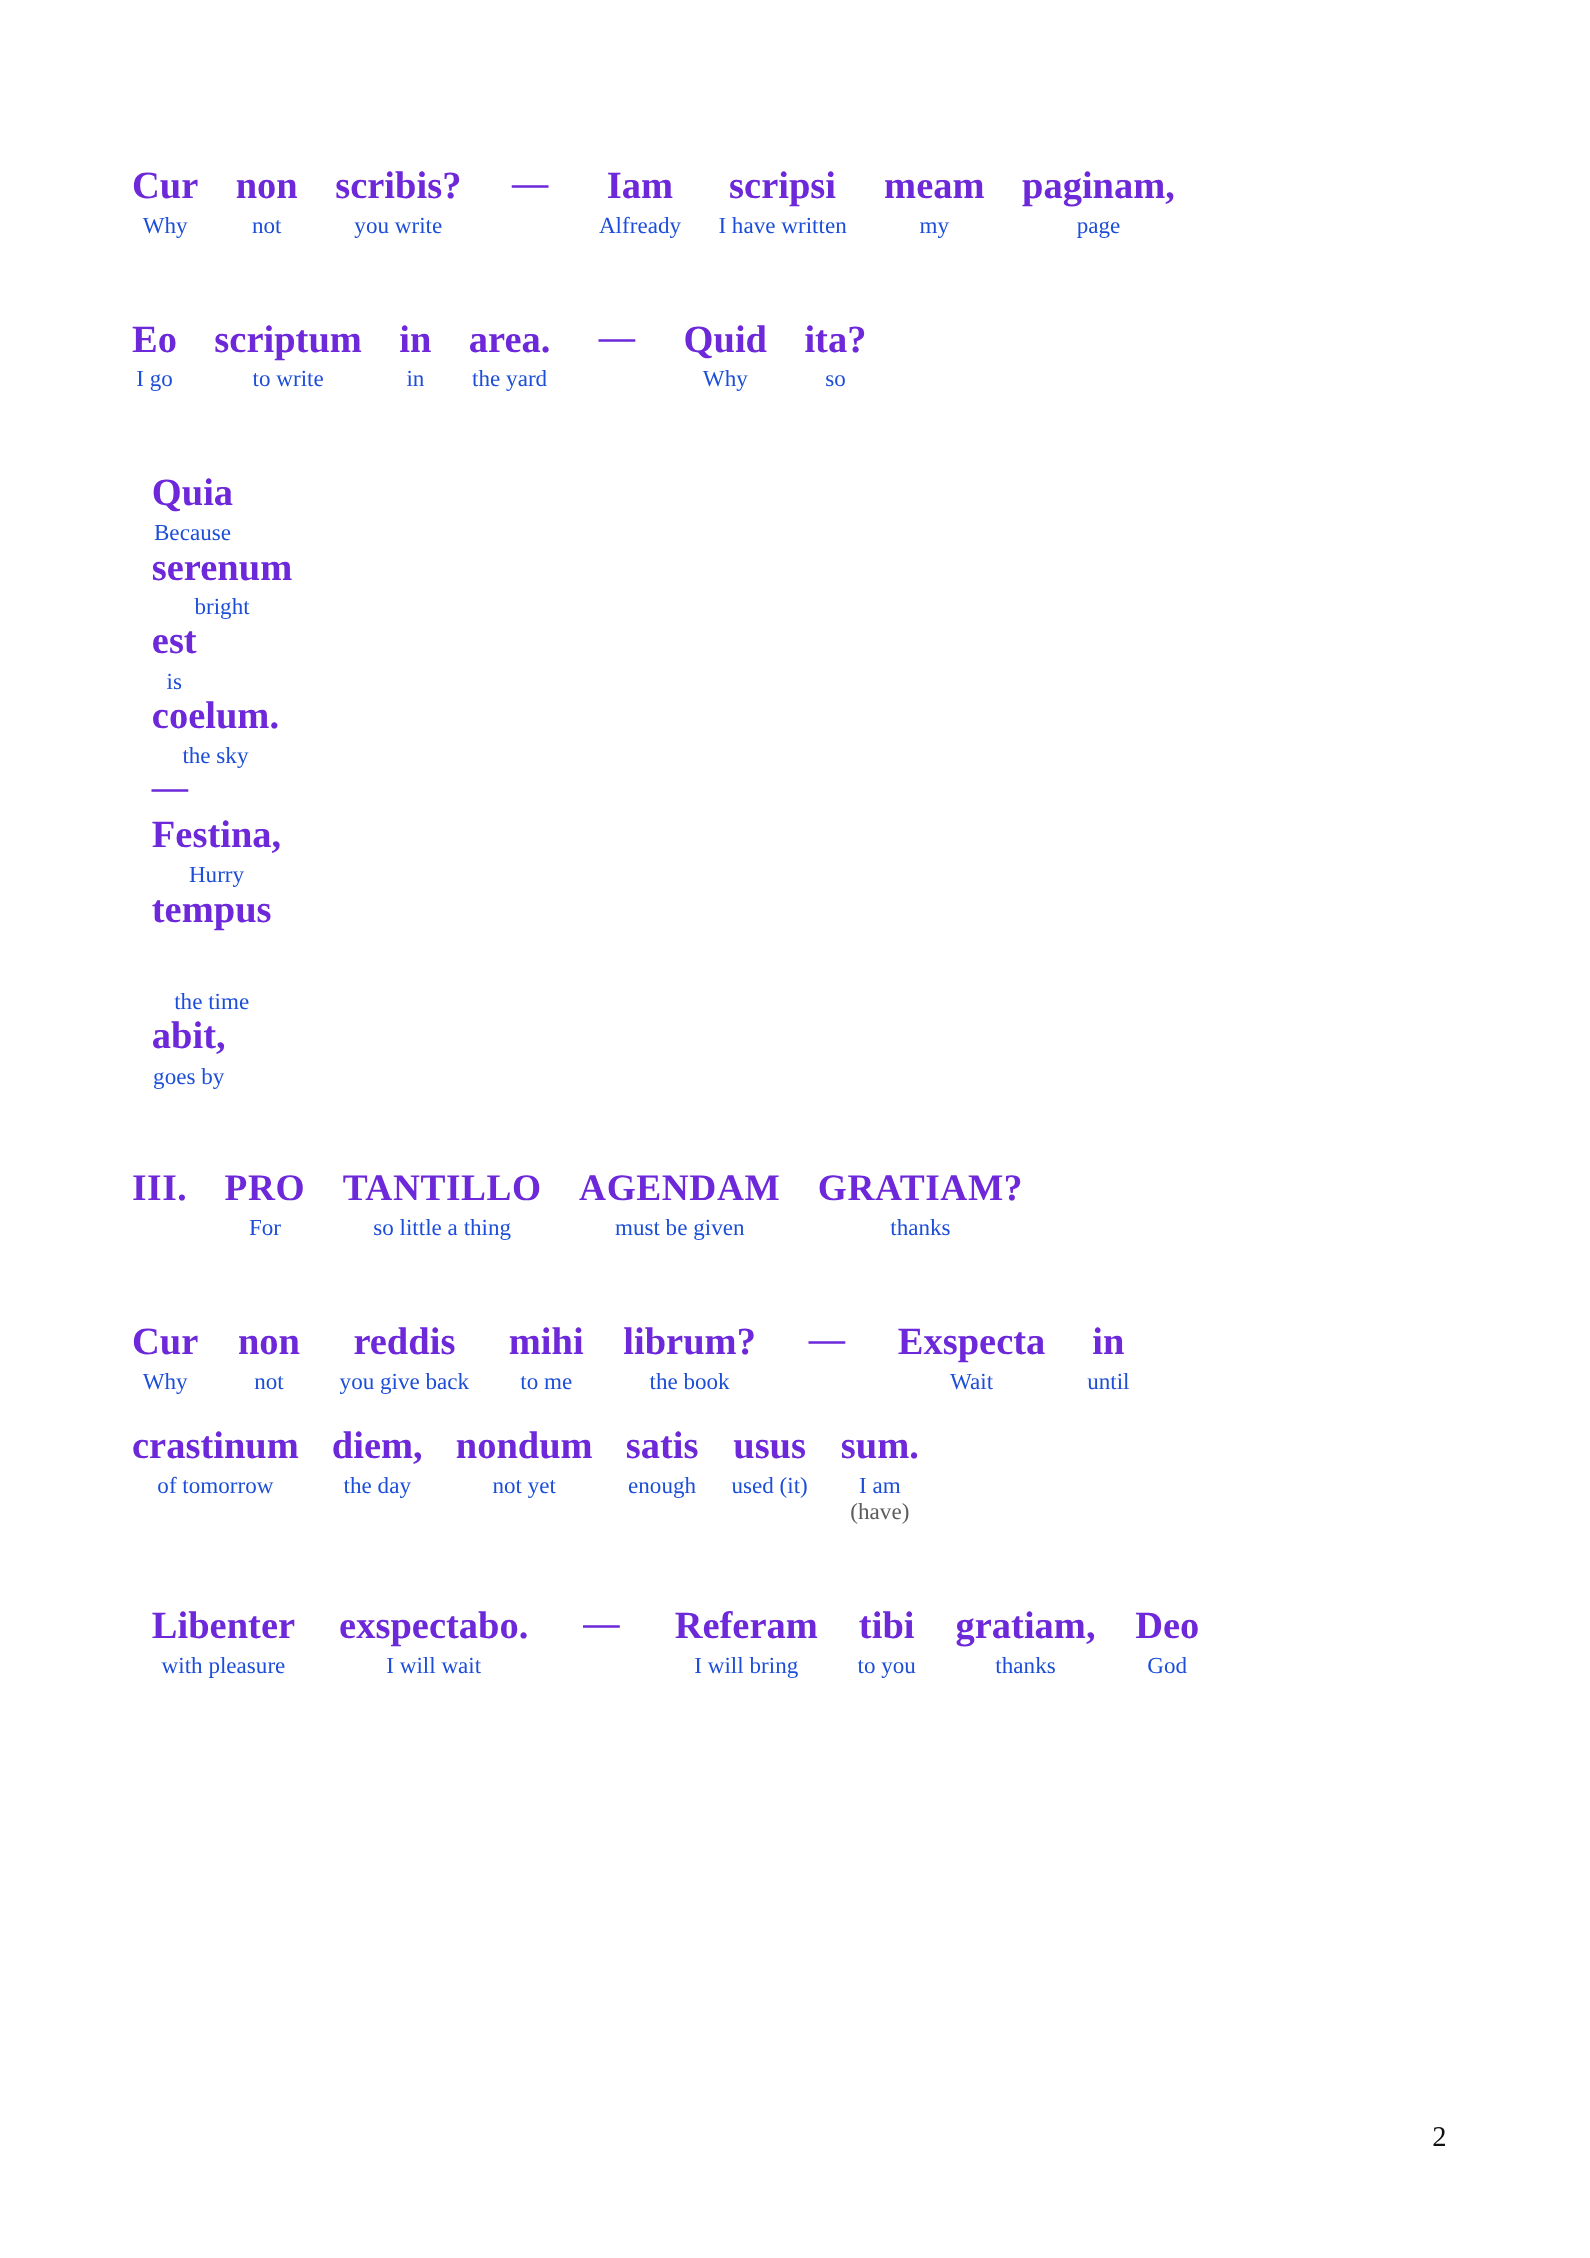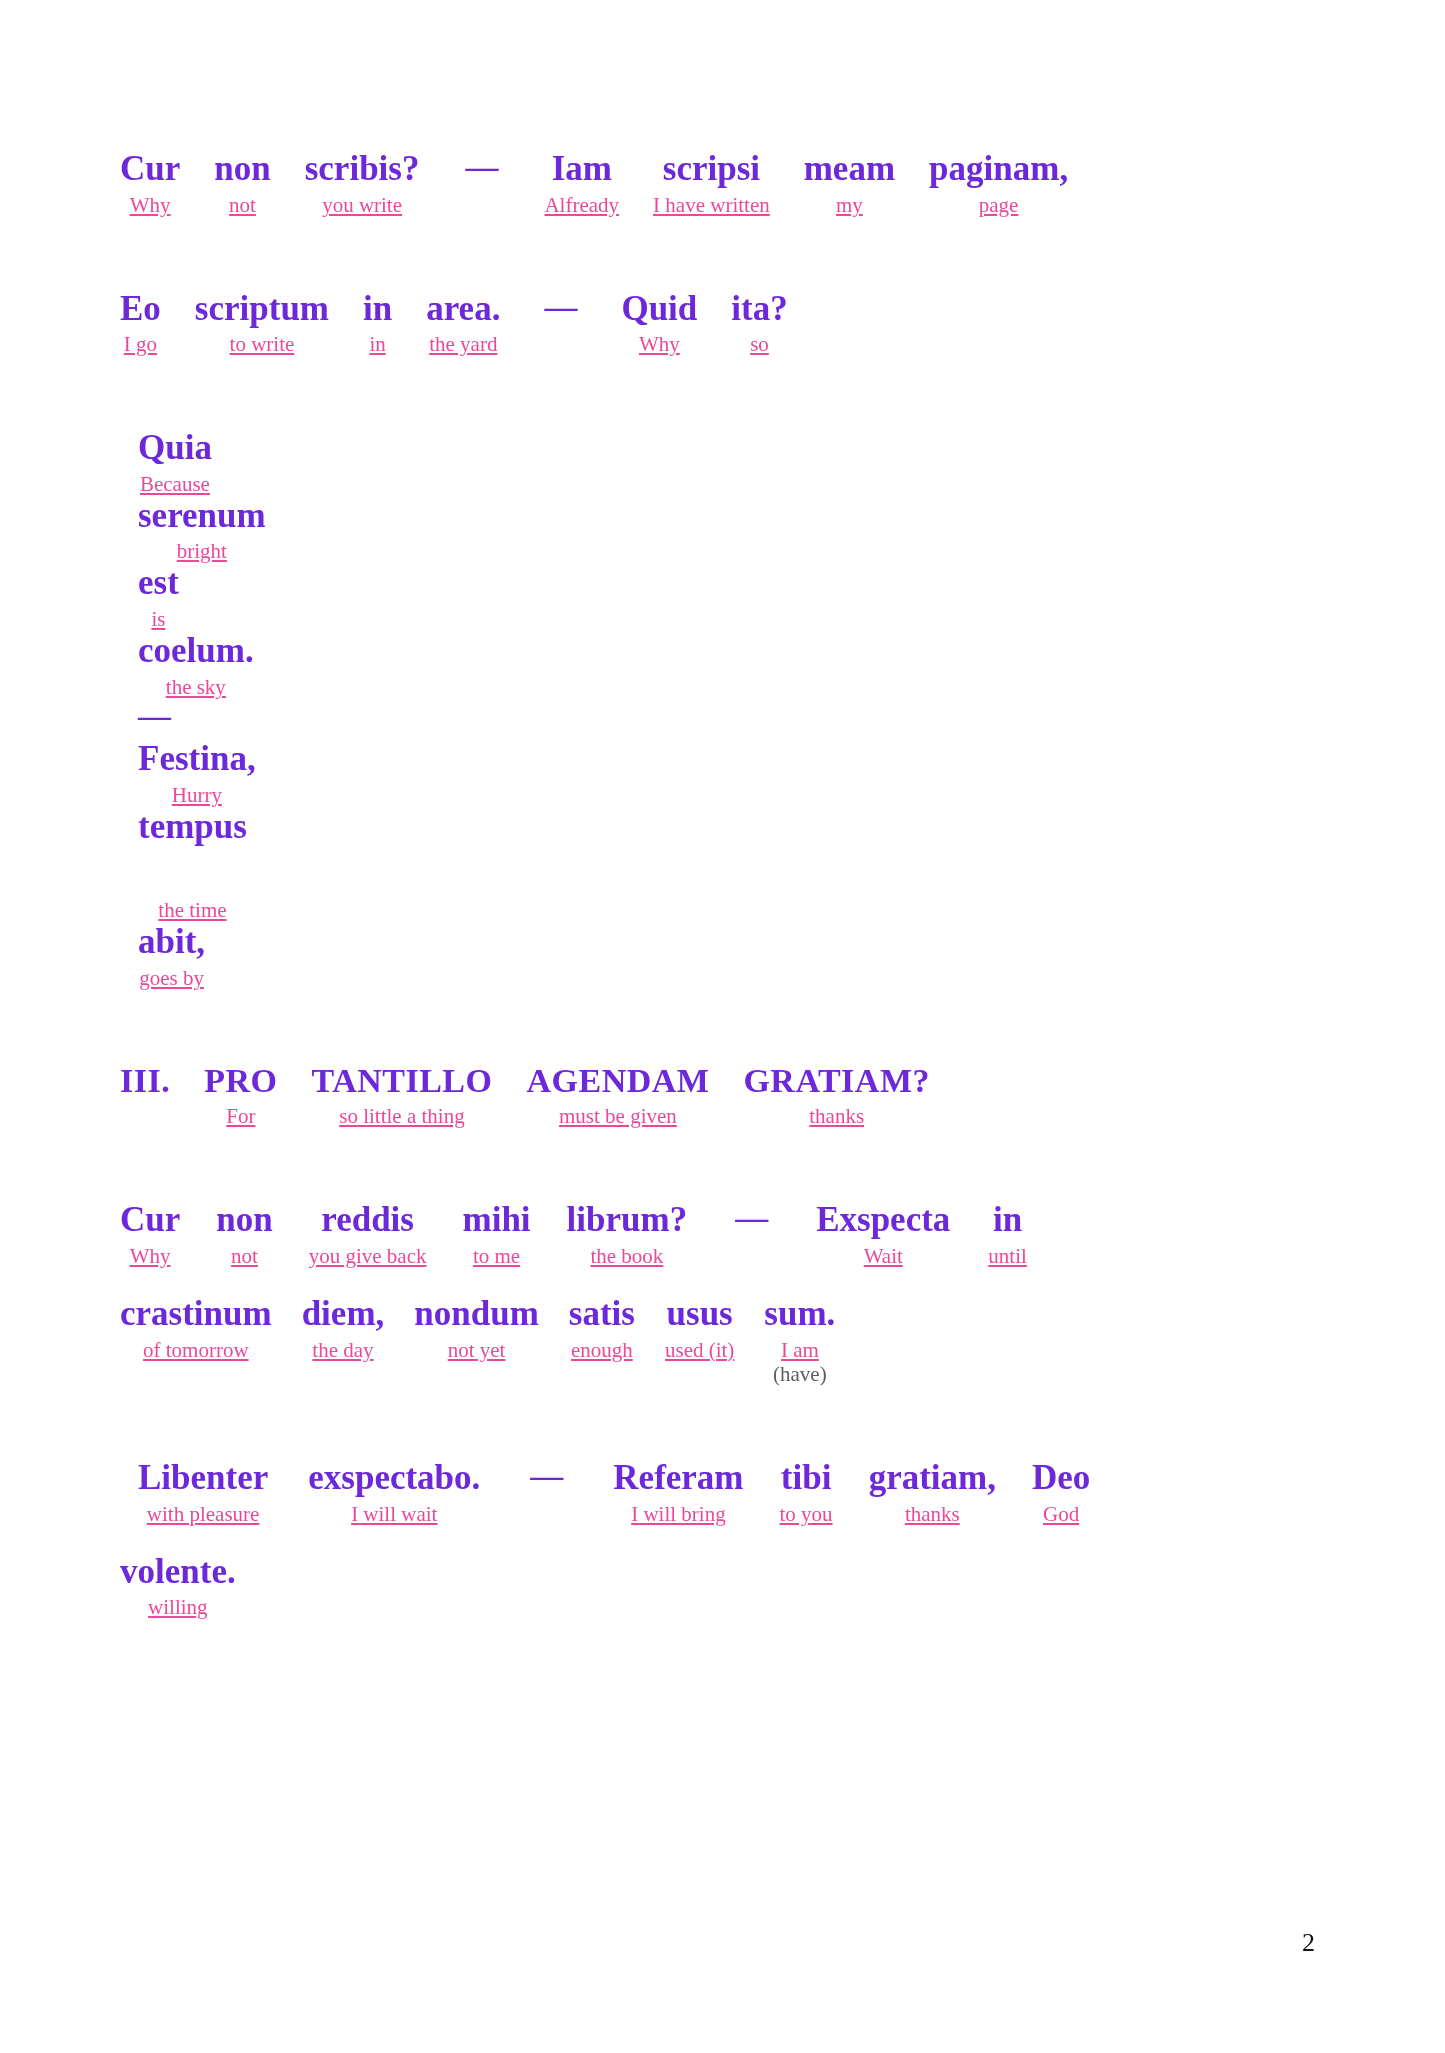--- a/index.html
+++ b/index.html
@@ -51,24 +51,23 @@
   .lat {
     font-size: 35px;
     line-height: 1.08;
     color: #6d28d9;
     white-space: pre;
     font-weight: bold;
   }
   .gl {
     font-size: 21px;
     line-height: 1.18;
-    color: #ec4899;
+    color: #1d4ed8;
     white-space: pre;
     margin-top: 5px;
-    text-decoration: underline;
   }
   .gl2 {
     font-size: 21px;
     line-height: 1.18;
     color: #5d5d5d;
     white-space: pre;
   }
 
   
   .wcol.dash .lat { font-size: 33px; }
@@ -311,22 +310,16 @@
           </div>
           <div class="wcol" style="margin-right: 36px;">
             <div class="lat">gratiam,</div>
             <div class="gl">thanks</div>
           </div>
           <div class="wcol">
             <div class="lat">Deo</div>
             <div class="gl">God</div>
           </div>
         </div>
-        <div class="iline">
-          <div class="wcol">
-            <div class="lat">volente.</div>
-            <div class="gl">willing</div>
-          </div>
-        </div>
       </div>
     </div>
   <div class="page-number">2</div>
 </div>
 
 </body></html>

